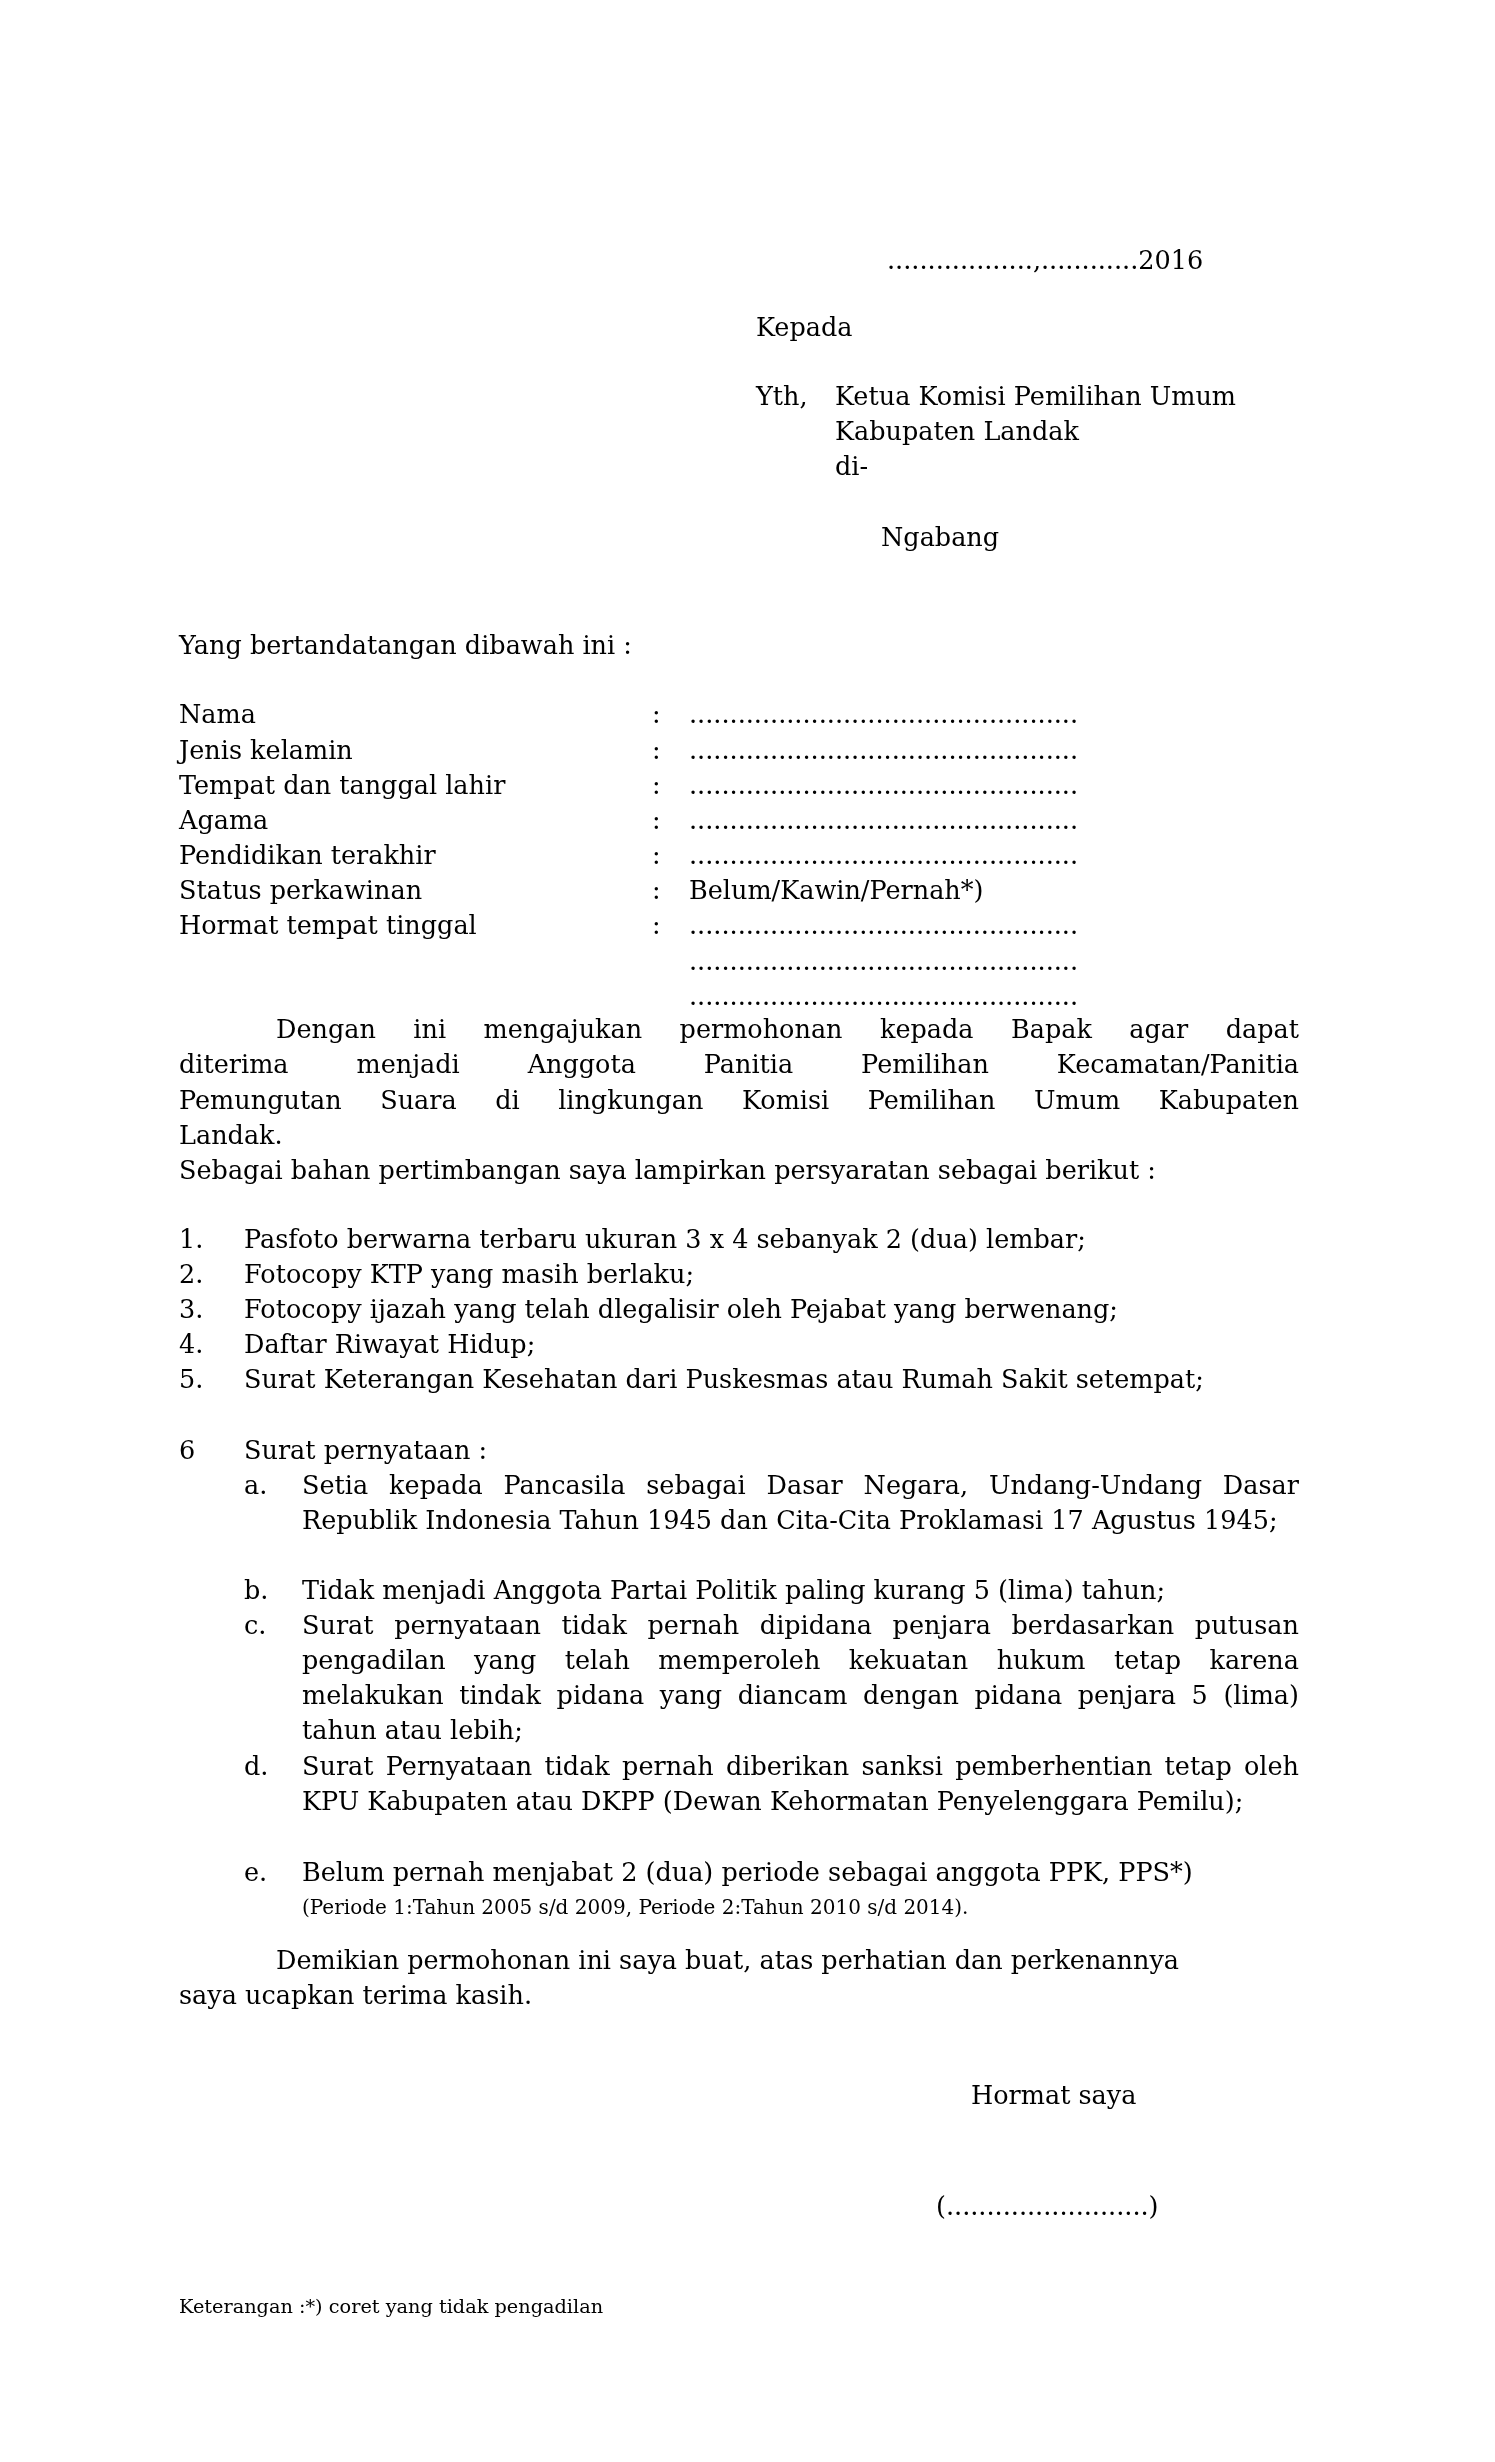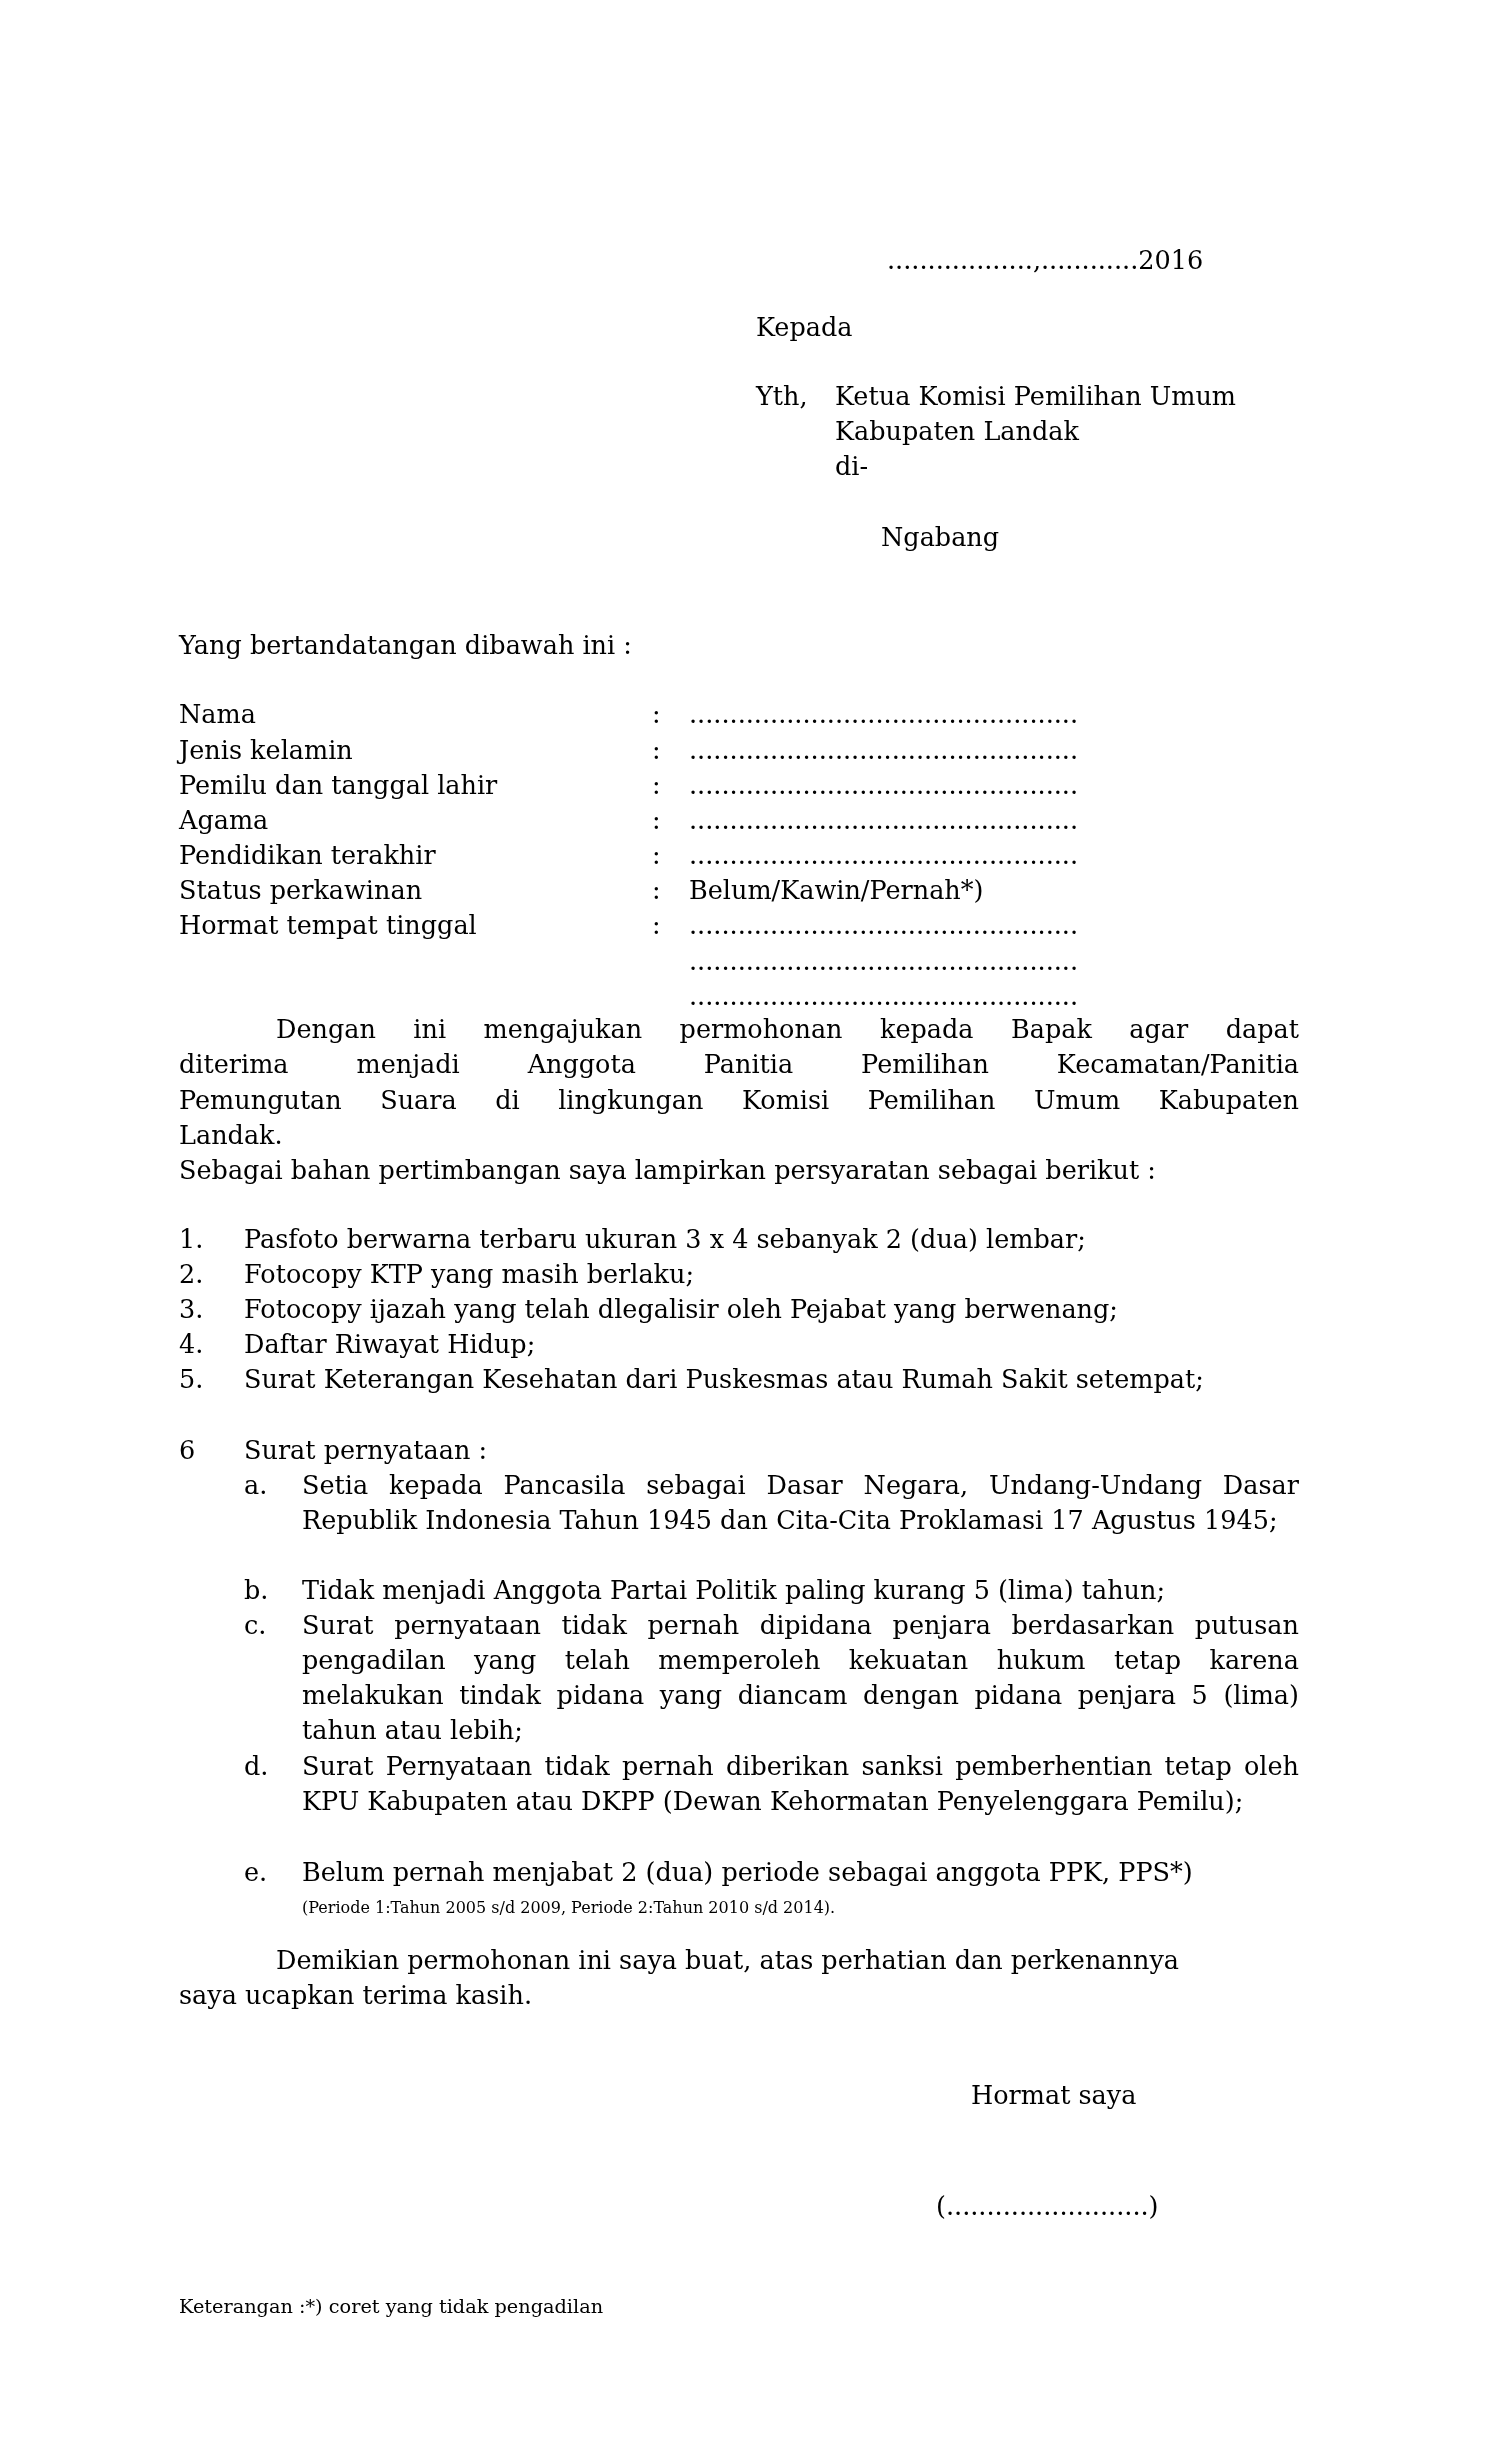--- a/index.html
+++ b/index.html
@@ -39,21 +39,21 @@
     <span class="lbl">Nama</span>
     <span class="colon">:</span>
     <span class="val">................................................</span>
   </div>
   <div class="row" style="top:733px;">
     <span class="lbl">Jenis kelamin</span>
     <span class="colon">:</span>
     <span class="val">................................................</span>
   </div>
   <div class="row" style="top:768px;">
-    <span class="lbl">Pemilu dan tanggal lahir</span>
+    <span class="lbl">Tempat dan tanggal lahir</span>
     <span class="colon">:</span>
     <span class="val">................................................</span>
   </div>
   <div class="row" style="top:803px;">
     <span class="lbl">Agama</span>
     <span class="colon">:</span>
     <span class="val">................................................</span>
   </div>
   <div class="row" style="top:838px;">
     <span class="lbl">Pendidikan terakhir</span>
@@ -121,21 +121,21 @@
   <span class="num">c.</span>
   <div class="txt">Surat pernyataan tidak pernah dipidana penjara berdasarkan putusan pengadilan yang telah memperoleh kekuatan hukum tetap karena melakukan tindak pidana yang diancam dengan pidana penjara 5 (lima) tahun atau lebih;</div>
 </div>
 <div class="sub" style="top:1749px;">
   <span class="num">d.</span>
   <div class="txt">Surat Pernyataan tidak pernah diberikan sanksi pemberhentian tetap oleh KPU Kabupaten atau DKPP (Dewan Kehormatan Penyelenggara Pemilu);</div>
 </div>
 <div class="sub" style="top:1855px;">
   <span class="num">e.</span>
   <div class="txt" style="white-space:nowrap;">Belum pernah menjabat 2 (dua) periode sebagai anggota PPK, PPS*)</div>
-  <div class="txt" style="white-space:nowrap; font-size:16px;">(Periode 1:Tahun 2005 s/d 2009, Periode 2:Tahun 2010 s/d 2014).</div>
+  <div class="txt" style="white-space:nowrap; font-size:20px;">(Periode 1:Tahun 2005 s/d 2009, Periode 2:Tahun 2010 s/d 2014).</div>
 </div>
 
 <div class="para" style="top:1943px; white-space:nowrap;"><span class="ind"></span><span>Demikian permohonan ini saya buat, atas perhatian dan perkenannya</span></div>
 <div class="para" style="top:1978px;">saya ucapkan terima kasih.</div>
 
 <div class="abs" style="left:971px; top:2078px;">Hormat saya</div>
 <div class="abs" style="left:936px; top:2189px;">(.........................)</div>
 
 <div class="abs note" style="left:179px; top:2289px;">Keterangan :*) coret yang tidak pengadilan</div>
 

